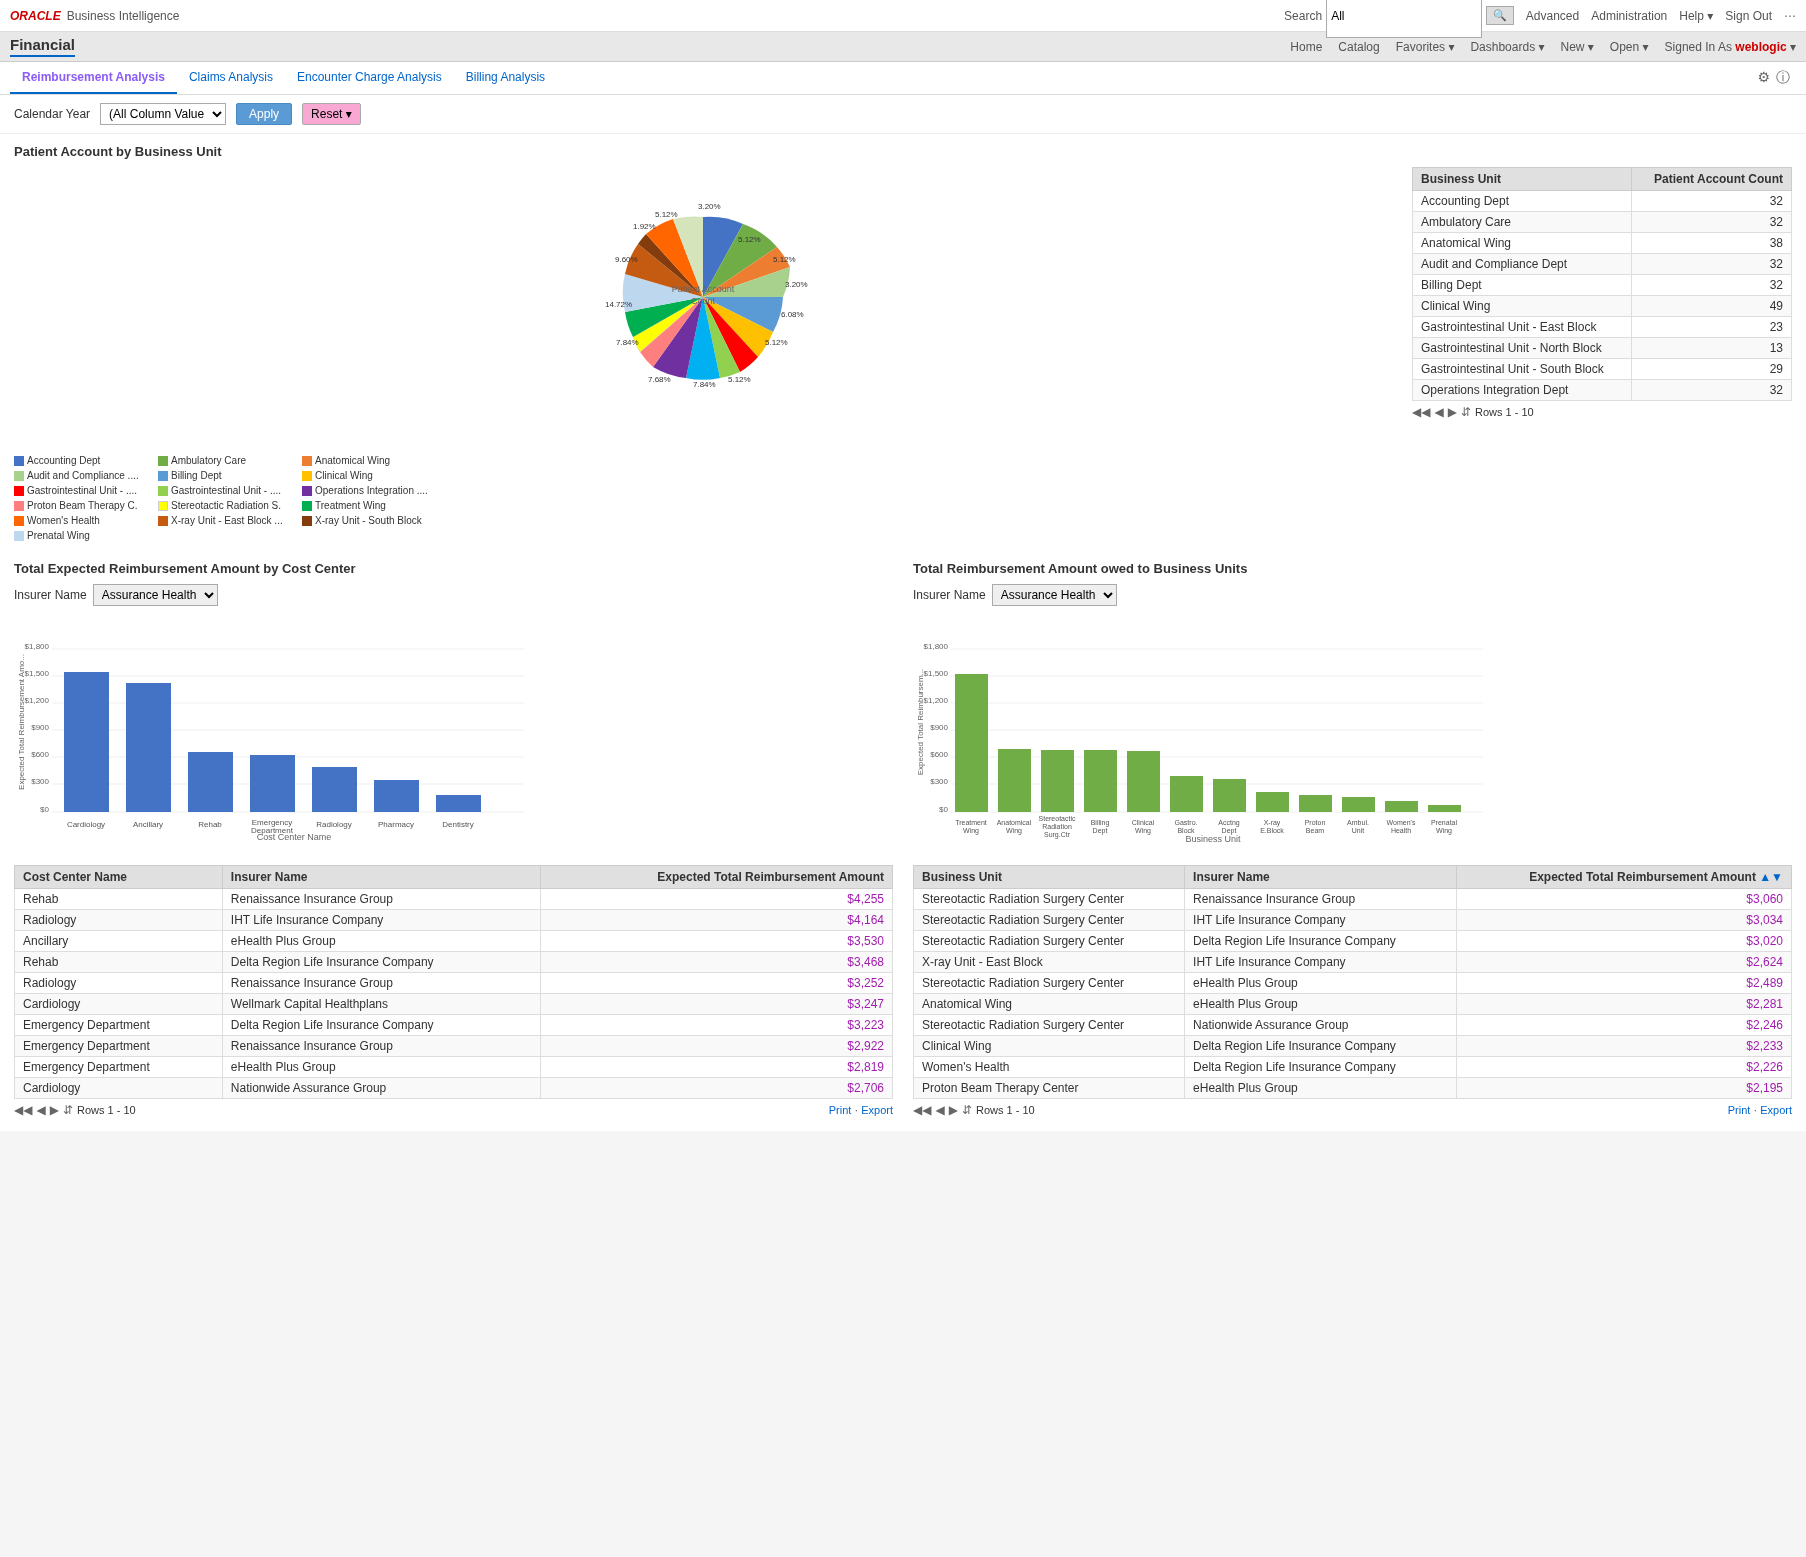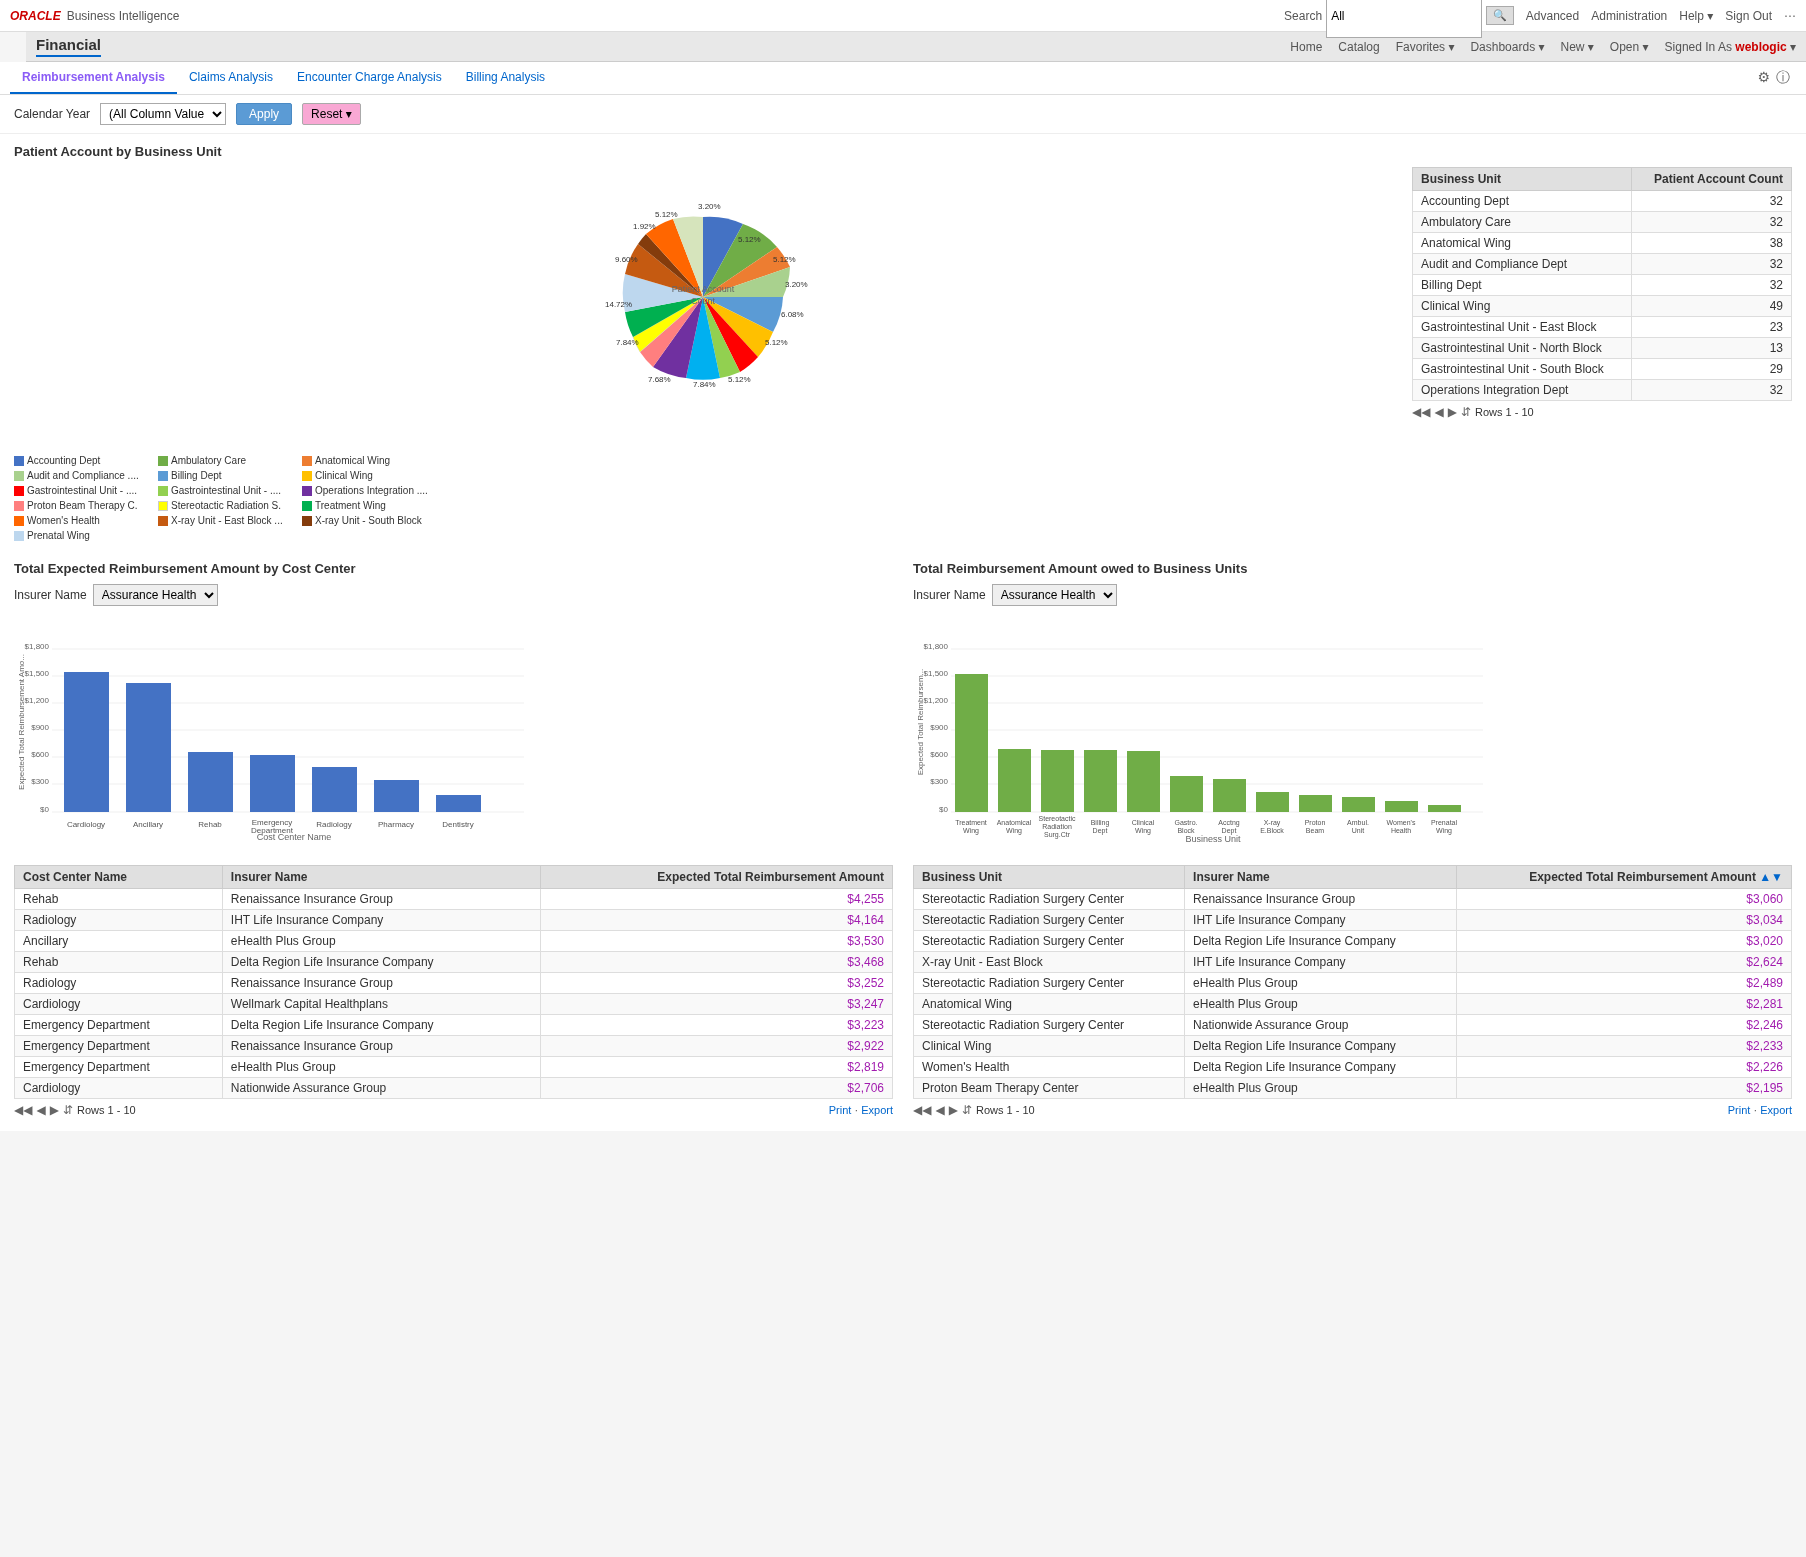--- a/index.html
+++ b/index.html
@@ -11,21 +11,21 @@
     .oracle-logo { color: #cc0000; font-size: 12px; font-weight: bold; font-style: italic; }
     .bi-text { font-size: 12px; color: #555; }
     .top-bar-right { display: flex; align-items: center; gap: 12px; font-size: 12px; color: #555; }
     .search-area { display: flex; align-items: center; gap: 4px; }
     .search-box { border: 1px solid #aaa; padding: 14px 4px; font-size: 12px; width: 156px; }
     .search-btn { background: #ddd; border: 1px solid #aaa; padding: 2px 6px; cursor: pointer; font-size: 11px; }
     .top-nav-link { color: #555; cursor: pointer; text-decoration: none; }
     .dots { color: #666; }
 
     
-    .second-bar { background: #e8e8e8; border-bottom: 1px solid #ccc; padding: 4px 10px; display: flex; align-items: center; justify-content: space-between; margin-left: 26px; }
+    .second-bar { background: #e8e8e8; border-bottom: 1px solid #ccc; padding: 4px 10px; display: flex; align-items: center; justify-content: space-between; }
     .page-title { font-size: 15px; font-weight: bold; color: #333; border-bottom: 2px solid #0066cc; padding-bottom: 2px; }
     .nav-links { display: flex; align-items: center; gap: 16px; font-size: 12px; }
     .nav-link { color: #555; cursor: pointer; }
     .signed-in { font-size: 12px; color: #555; }
     .signed-in span { color: #cc0000; font-weight: bold; }
 
     
     .tabs-bar { background: #fff; border-bottom: 1px solid #ddd; padding: 0 10px; display: flex; align-items: center; justify-content: space-between; }
     .tabs { display: flex; }
     .tab { padding: 8px 12px; font-size: 12px; color: #0066cc; cursor: pointer; border-bottom: 2px solid transparent; }

